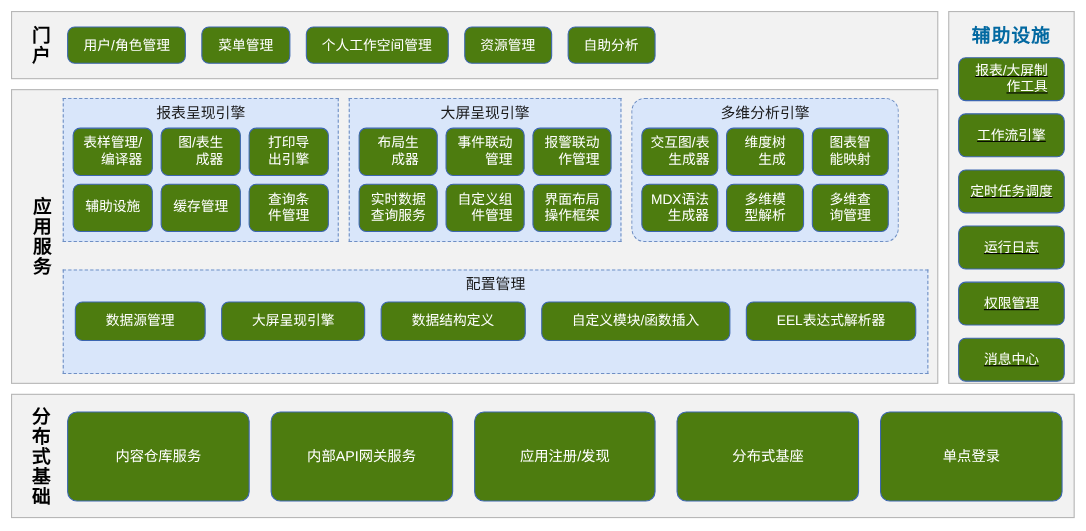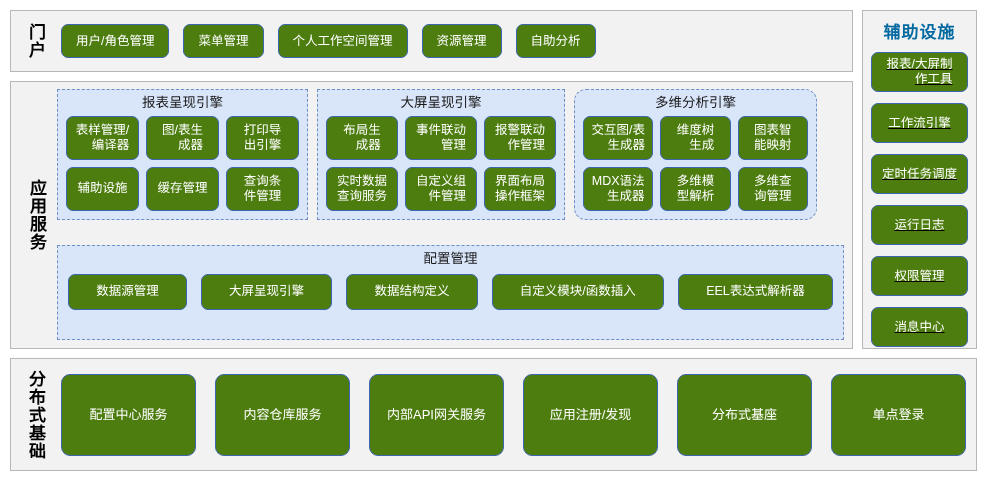--- a/index.html
+++ b/index.html
@@ -338,21 +338,20 @@
         <div class="btn">权限管理</div>
         <div class="btn">消息中心</div>
       </div>
     </div>
 
   </div>
 
   <div class="panel" id="base-panel">
     <div class="vlabel">分布式基础</div>
     <div id="base-buttons">
-      <div class="btn">配置中心服务</div>
       <div class="btn">内容仓库服务</div>
       <div class="btn">内部API网关服务</div>
       <div class="btn">应用注册/发现</div>
       <div class="btn">分布式基座</div>
       <div class="btn">单点登录</div>
     </div>
   </div>
 
 </div>
 

